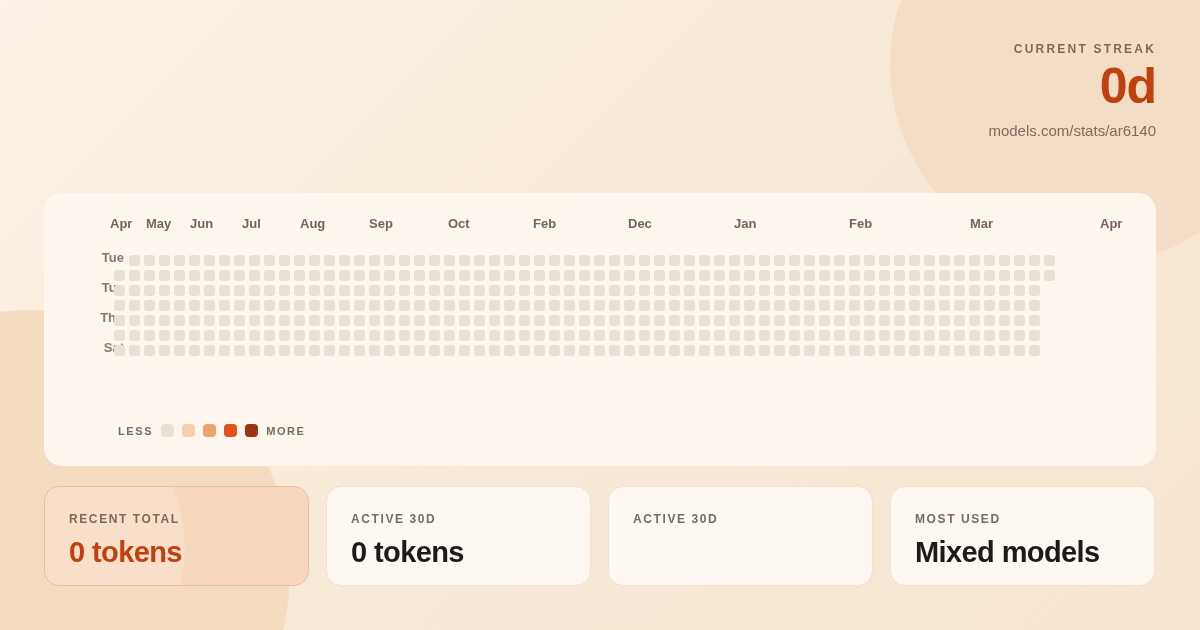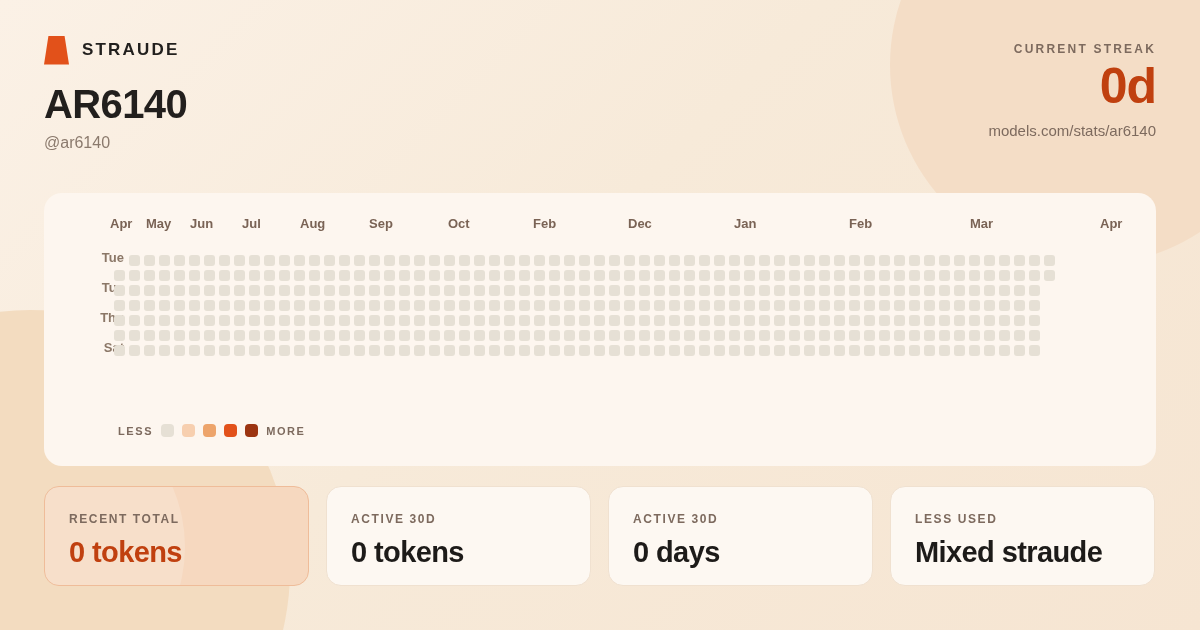--- a/index.html
+++ b/index.html
@@ -134,28 +134,20 @@
 </style>
 </head>
 <body>
 
 <div id="bg-gradient"></div>
 <div id="blob-tr"></div>
 <div id="blob-bl"></div>
 
 <div id="content">
 
-  <div class="header">
-    <div class="brand">
-      <div class="logo-mark"></div>
-      <div class="brand-name">STRAUDE</div>
-    </div>
-    <div class="display-name">AR6140</div>
-    <div class="handle">@ar6140</div>
-  </div>
 
   <div class="header-right">
     <div class="streak-label">CURRENT STREAK</div>
     <div class="streak-value">0d</div>
     <div class="site-url">models.com/stats/ar6140</div>
   </div>
 
   <div class="heatmap-panel">
     <div class="months-row" id="months-row">
         <div class="month-label" style="left: 66px;">Apr</div>
@@ -632,21 +624,20 @@
       <div class="card highlight">
         <div class="card-label">RECENT TOTAL</div>
         <div class="card-value">0 tokens</div>
       </div>
       <div class="card">
         <div class="card-label">ACTIVE 30D</div>
         <div class="card-value">0 tokens</div>
       </div>
       <div class="card">
         <div class="card-label">ACTIVE 30D</div>
-        <div class="card-value">0 days</div>
       </div>
       <div class="card">
-        <div class="card-label">LESS USED</div>
-        <div class="card-value">Mixed straude</div>
+        <div class="card-label">MOST USED</div>
+        <div class="card-value">Mixed models</div>
       </div>
     </div>
 
 </div>
 
 </body></html>

